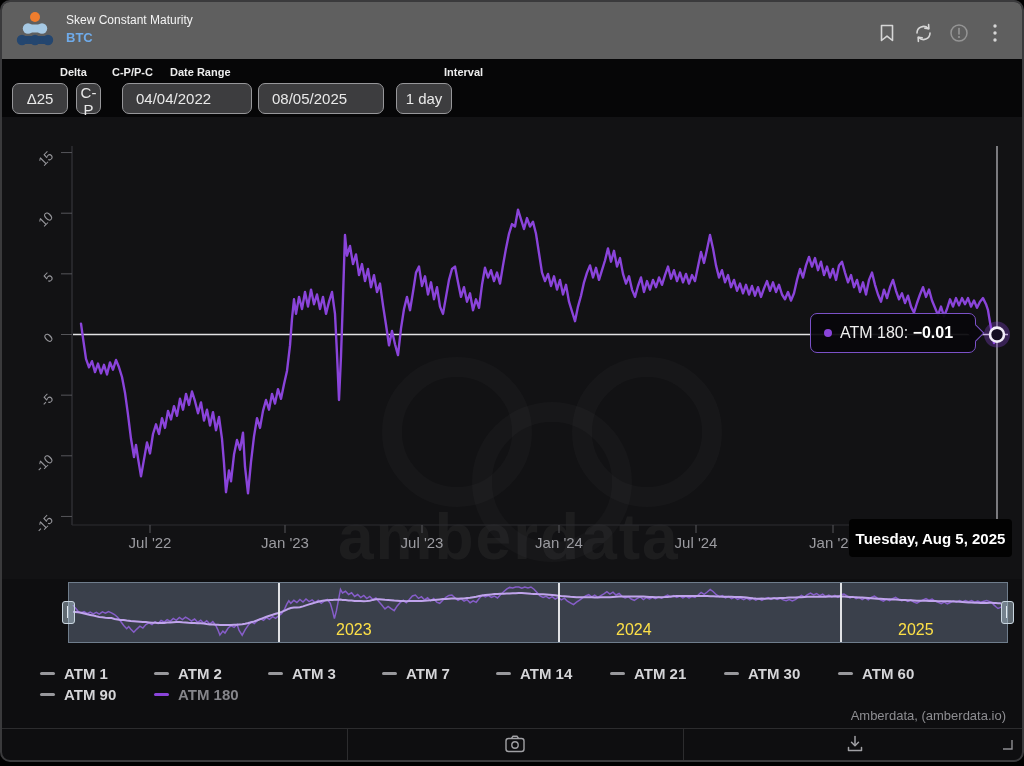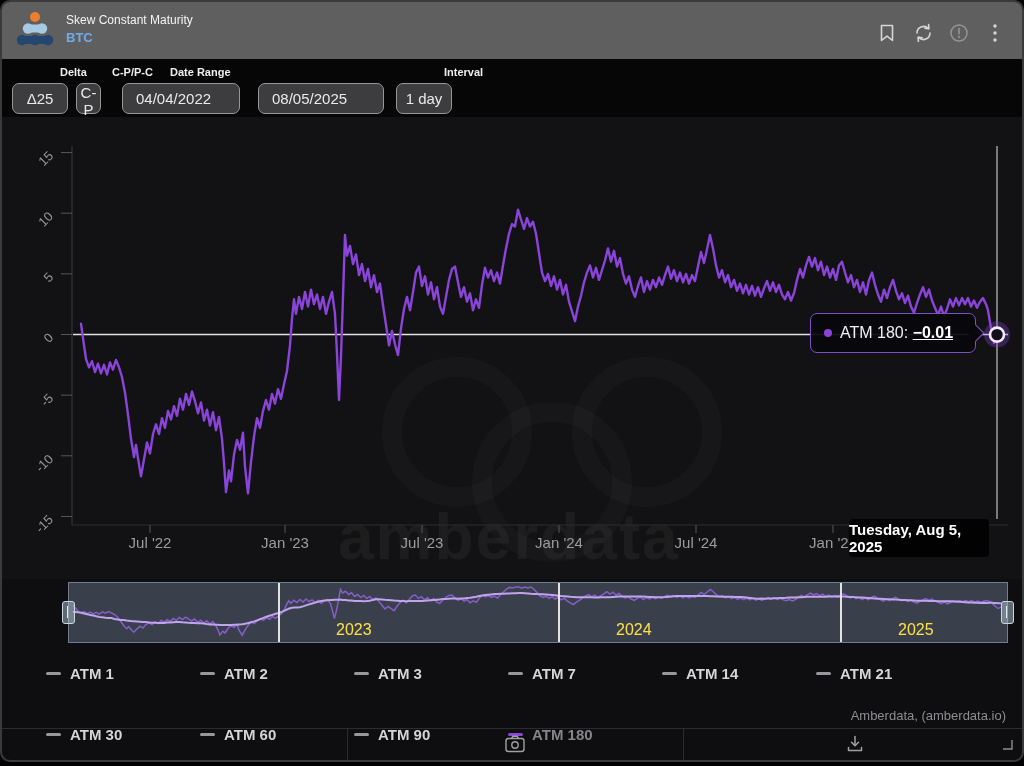--- a/index.html
+++ b/index.html
@@ -29,37 +29,37 @@
   .wm-text{position:absolute;left:336px;top:498px;font-size:64px;font-weight:700;letter-spacing:2px;
     color:rgba(235,235,240,0.05);}
   .wm-ring{position:absolute;border:20px solid rgba(255,255,255,0.022);border-radius:50%;}
   #chart-svg{position:absolute;left:0;top:0;}
   
   .tooltip{position:absolute;left:808px;top:311px;width:166px;height:40px;background:rgba(8,6,11,0.93);
     border:1px solid #7b51c8;border-radius:7px;display:flex;align-items:center;box-sizing:border-box;
     padding-left:13px;z-index:6;}
   .tooltip .dot{width:8px;height:8px;border-radius:50%;background:#8a44da;margin-right:8px;}
   .tooltip .tt-series{font-size:16px;color:#efefef;white-space:pre;}
-  .tooltip .tt-value{font-size:16px;color:#ffffff;font-weight:700;text-decoration:underline;}
+  .tooltip .tt-value{font-size:16px;color:#ffffff;font-weight:700;}
   .tooltip .arrow{position:absolute;right:-6.5px;top:13px;width:11px;height:11px;background:#09070c;
     border-right:1px solid #7b51c8;border-top:1px solid #7b51c8;transform:rotate(45deg);}
-  .date-tooltip{position:absolute;left:847px;top:517px;width:140px;height:38px;background:#020202;
+  .date-tooltip{position:absolute;left:847px;top:517px;width:163px;height:38px;background:#020202;
     border-radius:4px;color:#fff;font-size:15px;font-weight:700;display:flex;align-items:center;
     justify-content:center;z-index:7;}
   
   .navigator{position:absolute;left:66px;top:580px;width:940px;height:61px;background:#3a404b;
     border:1px solid rgba(155,175,195,0.55);box-sizing:border-box;}
   #nav-svg{position:absolute;left:0;top:0;}
   .nav-div{position:absolute;top:0;bottom:0;width:2px;background:rgba(240,240,242,0.92);}
   .nav-year{position:absolute;bottom:3px;font-size:16px;color:#fde047;margin-left:48px;}
   .nav-handle{position:absolute;top:18px;width:13px;height:23px;background:rgba(175,195,210,0.5);
     border:1px solid #c9d6e0;border-radius:3px;box-sizing:border-box;cursor:ew-resize;}
   .nav-handle::after{content:"";position:absolute;left:4px;top:4px;width:1px;height:12px;background:#e2eaf0;}
   
-  #legend{position:absolute;left:44px;top:661px;width:930px;display:flex;flex-wrap:wrap;gap:40px;}
+  #legend{position:absolute;left:38px;top:661px;width:930px;display:flex;flex-wrap:wrap;}
   .leg-item{display:inline-flex;align-items:center;width:114px;height:21px;cursor:pointer;}
   .dash{width:15px;height:3px;border-radius:2px;margin-right:9px;}
   .lbl{font-size:15px;font-weight:700;color:#d5d5d8;}
   .lbl.dim{color:#85858a;}
   
   .attribution{position:absolute;right:16px;top:706px;font-size:13px;color:#8d8d91;}
   .bottombar{position:absolute;left:0;right:0;bottom:0;height:31px;border-top:1px solid #2c2c2e;}
   .bb-div{position:absolute;top:0;bottom:0;width:1px;background:#2c2c2e;}
   .bb-btn{position:absolute;top:2px;width:34px;height:26px;background:none;border:none;padding:0;cursor:pointer;
     display:flex;align-items:center;justify-content:center;}
@@ -118,21 +118,21 @@
     </div>
   </div>
 
   <div class="controls-strip"></div>
   <div class="ctl-label" style="left:10px">Delta</div>
   <div class="ctl-label" style="left:62px">C-P/P-C</div>
   <div class="ctl-label" style="left:120px">Date Range</div>
   <div class="ctl-label" style="left:394px">Interval</div>
   <button class="ctl-btn ctl-center" style="left:10px;width:56px">Δ25</button>
   <button class="ctl-btn ctl-center" style="left:74px;width:25px">C-P</button>
-  <button class="ctl-btn ctl-left" style="left:120px;width:118px">04/04/2022</button>
+  <button class="ctl-btn ctl-left" style="left:120px;width:130px">04/04/2022</button>
   <button class="ctl-btn ctl-left" style="left:256px;width:126px">08/05/2025</button>
   <button class="ctl-btn ctl-center" style="left:394px;width:56px">1 day</button>
   <button class="expand-btn">›</button>
 
   <div class="chart-bg"></div>
   <div class="wm-ring" style="left:380px;top:355px;width:110px;height:110px"></div>
   <div class="wm-ring" style="left:470px;top:400px;width:120px;height:120px"></div>
   <div class="wm-ring" style="left:570px;top:355px;width:110px;height:110px"></div>
   <div class="wm-text">amberdata</div>
   <svg id="chart-svg" width="1020" height="758" viewBox="0 0 1020 758">

